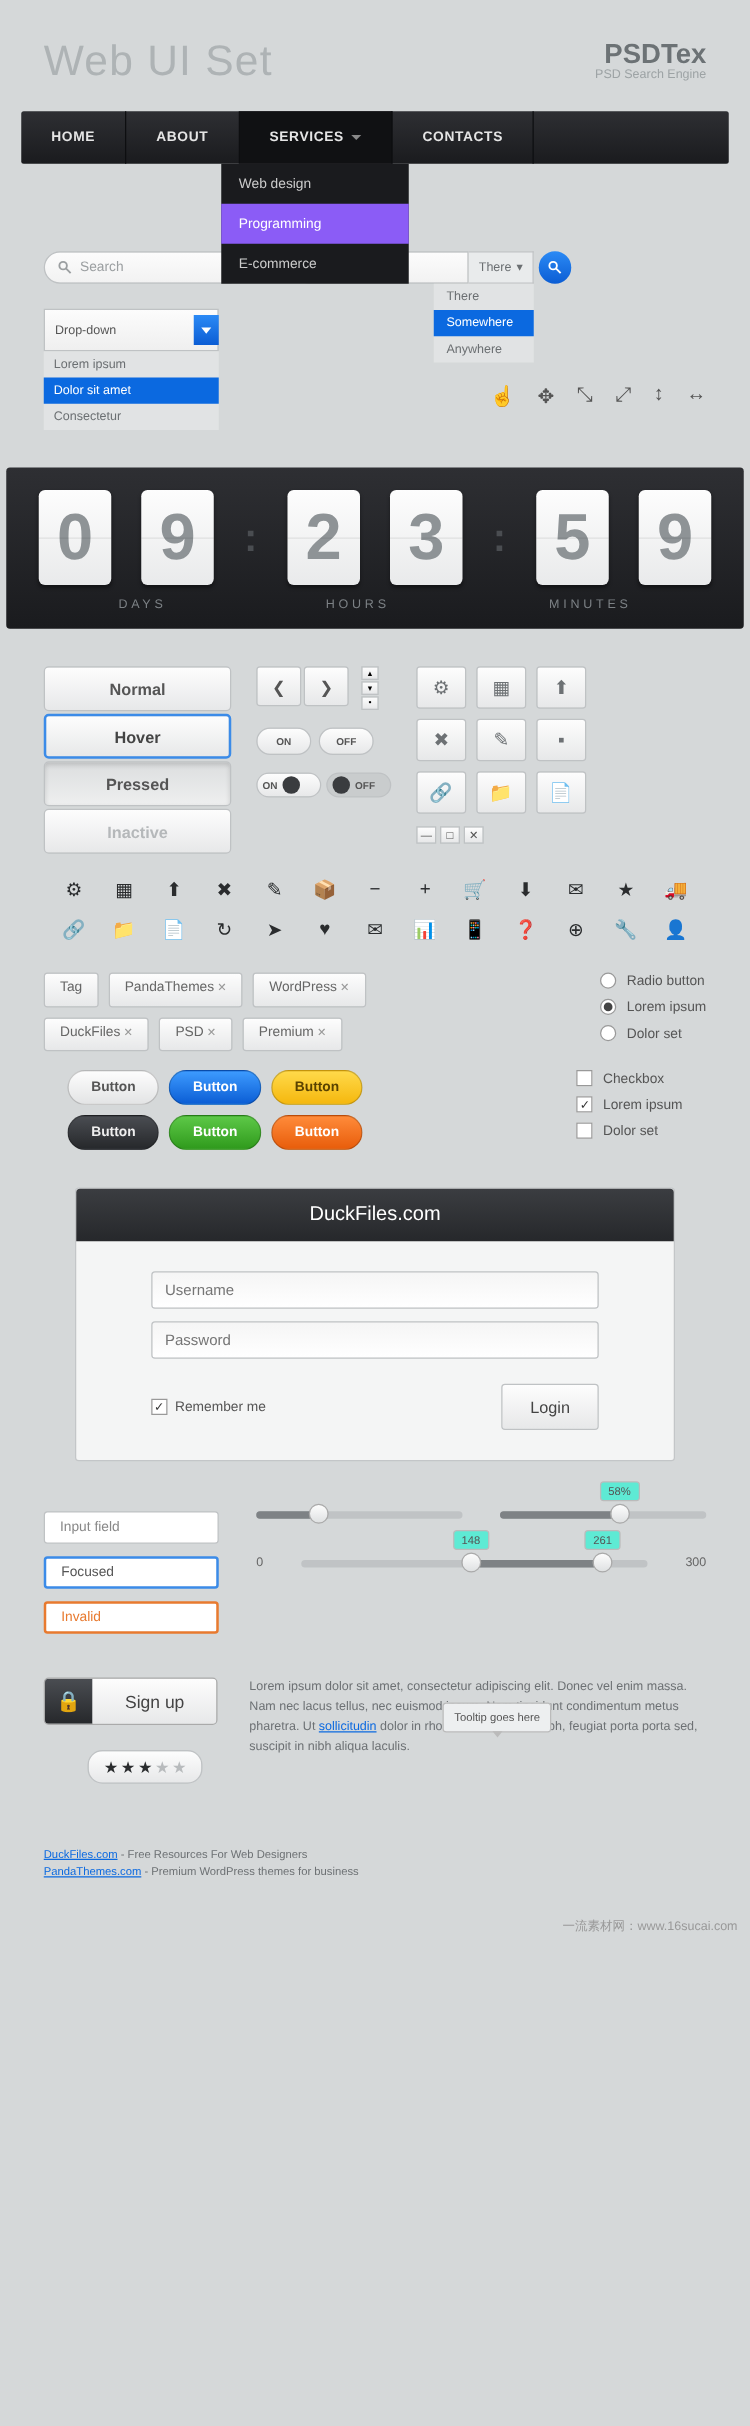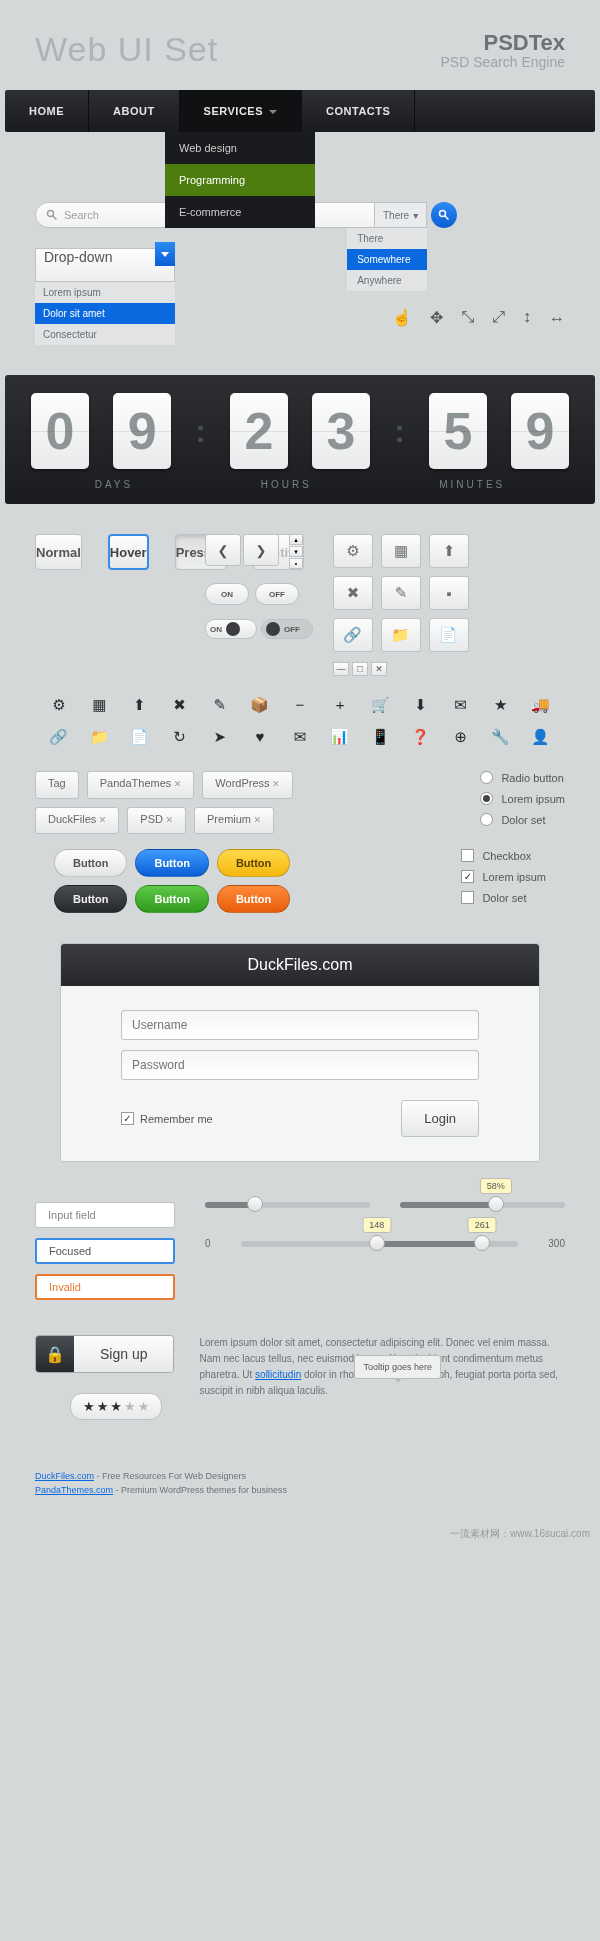--- a/index.html
+++ b/index.html
@@ -2,57 +2,57 @@
 <html><head>
 <meta charset="utf-8">
 <style>
 *{box-sizing:border-box;margin:0;padding:0;font-family:Arial,Helvetica,sans-serif}
 body{background:#d5d8d9;width:600px;padding:0 0 40px}
 .header{padding:30px 35px 20px;display:flex;justify-content:space-between;align-items:flex-start}
 .title{color:#aeb3b5;font-size:34px;font-weight:300;letter-spacing:1px}
 .brand{text-align:right}
 .brand-name{color:#9da3a5;font-size:22px;font-weight:700}
 .brand-name span{color:#6c7275}
-.brand-sub{color:#9da3a5;font-size:14px;margin-top:-2px}
-.nav{background:linear-gradient(#2e2f33,#1a1b1e);margin:0 5px;height:42px;display:flex;border-radius:2px;position:relative}
+.brand-sub{color:#9da3a5;font-size:10px;margin-top:-2px}
+.nav{background:linear-gradient(#2e2f33,#1a1b1e);margin:0 17px;height:42px;display:flex;border-radius:2px;position:relative}
 .nav-item{color:#e5e5e5;font-size:11px;font-weight:700;padding:15px 24px;cursor:pointer;border-right:1px solid #0d0e10;letter-spacing:0.5px}
 .nav-item.active{background:#101113}
 .nav-chev{margin-left:6px;display:inline-block;width:0;height:0;border-left:4px solid transparent;border-right:4px solid transparent;border-top:4px solid #888;vertical-align:middle}
 .submenu{position:absolute;top:42px;left:160px;background:#1a1b1e;width:150px;z-index:10}
 .submenu-item{color:#ccc;font-size:11px;padding:10px 14px;cursor:pointer}
-.submenu-item.sel{background:#4d7c0f;color:#fff}
+.submenu-item.sel{background:#8b5cf6;color:#fff}
 .row{padding:0 35px;margin-top:70px;display:flex;gap:40px}
 .search1{background:linear-gradient(#fcfcfc,#f2f2f2);border:1px solid #bfc2c4;border-radius:14px;width:160px;height:26px;display:flex;align-items:center;padding:0 10px;color:#9b9fa1;font-size:11px}
 .search1 svg{width:12px;height:12px;margin-right:6px}
 .search2-wrap{display:flex;position:relative}
 .search2{background:linear-gradient(#fcfcfc,#f2f2f2);border:1px solid #bfc2c4;border-radius:14px 0 0 14px;width:140px;height:26px;padding:0 10px;color:#9b9fa1;font-size:11px;display:flex;align-items:center}
 .search2-sel{background:#e9ebec;border:1px solid #bfc2c4;border-left:none;height:26px;padding:0 8px;font-size:10px;color:#6b6f72;display:flex;align-items:center}
 .search2-btn{background:linear-gradient(#2b8af5,#0b5dd4);width:26px;height:26px;border-radius:13px;margin-left:4px;display:flex;align-items:center;justify-content:center}
 .search2-btn svg{width:12px;height:12px;fill:#fff}
 .search2-dd{position:absolute;top:26px;right:30px;width:80px;background:#e1e3e4;font-size:10px}
 .search2-dd div{padding:5px 10px;color:#6b6f72}
 .search2-dd div.sel{background:#0b69e0;color:#fff}
 .dd-row{padding:0 35px;margin-top:20px;display:flex;justify-content:space-between;align-items:flex-start}
 .dd{width:140px}
-.dd-head{background:linear-gradient(#fcfcfc,#efefef);border:1px solid #bfc2c4;height:24px;display:flex;align-items:flex-end;padding:16px 8px;font-size:14px;color:#555;justify-content:space-between}
+.dd-head{background:linear-gradient(#fcfcfc,#efefef);border:1px solid #bfc2c4;height:24px;display:flex;align-items:center;padding:16px 8px;font-size:10px;color:#555;justify-content:space-between}
 .dd-btn{background:linear-gradient(#2b8af5,#0b5dd4);width:20px;height:24px;margin:-1px -9px -1px 0;display:flex;align-items:center;justify-content:center}
 .dd-btn::after{content:'';border-left:4px solid transparent;border-right:4px solid transparent;border-top:5px solid #fff}
 .dd-list{background:#e1e3e4}
 .dd-list div{padding:5px 8px;font-size:10px;color:#6b6f72}
 .dd-list div.sel{background:#0b69e0;color:#fff}
 .cursors{display:flex;gap:18px;color:#555;margin-top:60px}
 .cursors span{font-size:16px}
 .counter{background:linear-gradient(#2e2f33,#1a1b1e);margin:30px 5px 0;padding:18px 26px 14px;border-radius:3px}
 .digits{display:flex;justify-content:space-between;align-items:center}
 .card{background:linear-gradient(#fdfdfd,#e9eaeb);width:58px;height:76px;border-radius:5px;display:flex;align-items:center;justify-content:center;color:#8e9396;font-size:52px;font-weight:700;position:relative;box-shadow:0 2px 3px rgba(0,0,0,.4)}
 .card::after{content:'';position:absolute;left:0;right:0;top:50%;height:1px;background:rgba(0,0,0,.08)}
 .colon{color:#4a4d51;font-size:32px;font-weight:700}
 .labels{display:flex;justify-content:space-around;color:#7c8185;font-size:10px;letter-spacing:3px;margin-top:10px}
 .mid{padding:30px 35px 0;display:flex;gap:20px}
-.btns-col{display:flex;flex-direction:row;gap:26px;width:150px}
+.btns-col{display:flex;flex-direction:column;gap:2px;width:150px}
 .big-btn{height:36px;border-radius:4px;display:flex;align-items:center;justify-content:center;font-size:13px;font-weight:700;color:#555;background:linear-gradient(#fdfdfd,#e7e8e9);border:1px solid #bfc2c4}
 .big-btn.hover{border:2px solid #3b8be8;color:#444}
 .big-btn.pressed{background:linear-gradient(#dcdedf,#eeefef);box-shadow:inset 0 2px 4px rgba(0,0,0,.15)}
 .big-btn.inactive{color:#b5b8ba}
 .mid-col2{display:flex;flex-direction:column;gap:14px}
 .arrows{display:flex;gap:2px;align-items:flex-start}
 .sq{width:36px;height:32px;background:linear-gradient(#fdfdfd,#e7e8e9);border:1px solid #bfc2c4;border-radius:3px;display:flex;align-items:center;justify-content:center;font-size:13px;color:#555;cursor:pointer}
 .spin{display:flex;flex-direction:column;gap:1px;margin-left:8px}
 .spin div{width:14px;height:11px;background:linear-gradient(#fdfdfd,#e7e8e9);border:1px solid #bfc2c4;font-size:7px;display:flex;align-items:center;justify-content:center}
 .toggles{display:flex;gap:6px}
@@ -97,21 +97,21 @@
 .fields{display:flex;flex-direction:column;gap:10px;width:140px}
 .fld{height:26px;border-radius:3px;padding:0 12px;font-size:11px;display:flex;align-items:center;background:#fff}
 .fld.normal{border:1px solid #bfc2c4;color:#888}
 .fld.focus{border:2px solid #3b8be8;color:#555}
 .fld.invalid{border:2px solid #e87a2f;color:#e87a2f}
 .sliders{flex:1;display:flex;flex-direction:column;gap:30px}
 .sl-row{display:flex;gap:30px;align-items:center}
 .slider{position:relative;height:6px;background:#c0c3c5;border-radius:3px;flex:1}
 .slider .fill{position:absolute;height:100%;background:#7e8285;border-radius:3px}
 .slider .h{position:absolute;width:16px;height:16px;background:linear-gradient(#fdfdfd,#dfe1e2);border:1px solid #aaa;border-radius:50%;top:-6px;transform:translateX(-50%)}
-.slider .tip{position:absolute;top:-24px;transform:translateX(-50%);background:#fef9c3;border:1px solid #bbb;border-radius:3px;padding:2px 6px;font-size:9px;color:#555}
+.slider .tip{position:absolute;top:-24px;transform:translateX(-50%);background:#5eead4;border:1px solid #bbb;border-radius:3px;padding:2px 6px;font-size:9px;color:#555}
 .sl-label{font-size:10px;color:#666}
 .signup-row{padding:35px 35px 0;display:flex;gap:25px;align-items:flex-start}
 .signup{display:flex;height:38px;border-radius:4px;overflow:hidden;border:1px solid #aaa;cursor:pointer}
 .signup .icon{width:38px;background:linear-gradient(#4a4d52,#26282b);color:#fff;display:flex;align-items:center;justify-content:center;font-size:16px}
 .signup .txt{background:linear-gradient(#fdfdfd,#e7e8e9);padding:0 26px;display:flex;align-items:center;font-size:14px;color:#444;font-weight:400}
 .lorem{flex:1;font-size:10px;line-height:1.6;color:#6d7174;position:relative}
 .lorem a{color:#0b69e0;text-decoration:underline}
 .tooltip{position:absolute;background:#edeff0;border:1px solid #bbb;border-radius:3px;padding:4px 8px;font-size:9px;color:#555;top:20px;left:155px}
 .tooltip::after{content:'';position:absolute;bottom:-5px;left:50%;margin-left:-4px;border-left:4px solid transparent;border-right:4px solid transparent;border-top:5px solid #bbb}
 .stars{margin:20px 0 0 35px;background:linear-gradient(#fdfdfd,#e7e8e9);border:1px solid #bfc2c4;border-radius:12px;padding:5px 12px;display:inline-flex;gap:2px;font-size:13px}

